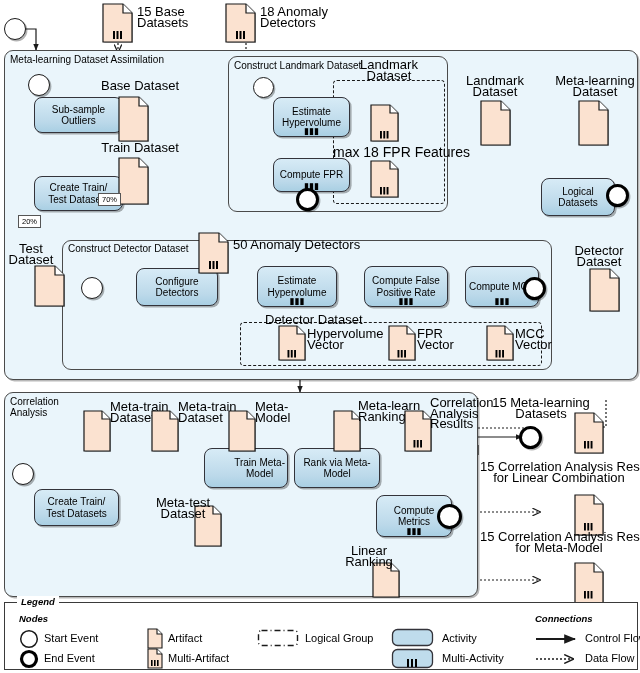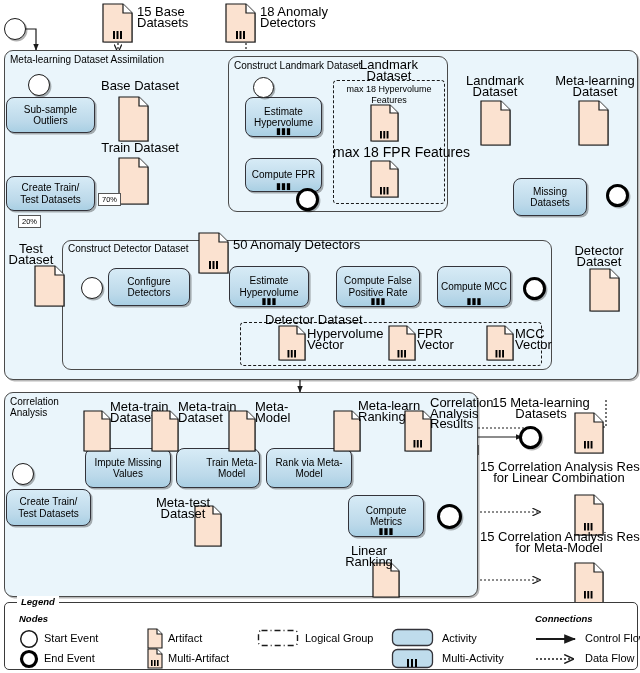--- a/index.html
+++ b/index.html
@@ -22,37 +22,37 @@
         border-radius:9px;box-shadow:1.5px 1.5px 0 rgba(0,0,0,.28);}
   .subgroup{position:absolute;background:#eaf5fb;border:1.3px solid #4a4a4a;
             border-radius:9px;}
   .dashgrp{position:absolute;border:1.6px dashed #1a1a1a;border-radius:4px;}
 
   
   .act{position:absolute;background:#bfdcec;border:1.4px solid #33333a;
        border-radius:8px;display:flex;align-items:center;justify-content:center;
        text-align:center;font-size:10px;line-height:11.5px;white-space:pre;
        box-shadow:1.6px 1.6px 0 rgba(0,0,0,.30);
-       background-image:linear-gradient(to bottom,#d7ebf6 0%,#bcd9ea 70%,#a9cfe3 100%);}
+       background-image:linear-gradient(to bottom,#d7ebf6 0%,#bcd9ea 70%,#a9cfe3 100%);margin-left:28px;}
   .act .bars{position:absolute;bottom:1px;left:50%;transform:translateX(-50%);
              letter-spacing:0px;font-size:9px;font-weight:bold;line-height:8px;}
   .act-txt{padding:0 2px;}
 
   
   .ev{position:absolute;border-radius:50%;background:#fff;box-sizing:border-box;
       box-shadow:1.4px 1.4px 0 rgba(0,0,0,.30);}
   .ev.start{border:1.6px solid #1c1c1c;}
   .ev.end{border:3.4px solid #000;}
 
   
   .doc{position:absolute;}
 
   
   .legend{position:absolute;left:4px;top:602px;width:632px;height:66px;
-          border:1.2px solid #3a3a3a;border-radius:5px;background:#fff;}
+          border:1.2px solid #3a3a3a;border-radius:0;background:#fff;}
   .legend-title{position:absolute;left:12px;top:-7px;background:#fff;padding:0 4px;
                 font-size:9.5px;font-style:italic;font-weight:bold;}
   .lg-head{position:absolute;font-size:9.5px;font-style:italic;font-weight:bold;}
   .lg-txt{position:absolute;font-size:11px;white-space:pre;}
 </style>
 </head>
 <body>
 
 <div id="root">
 
@@ -287,21 +287,21 @@
 Hypervolume</span>
   <span class="bars">▮▮▮</span>
 </div>
 
 <div class="act" style="left:245px;top:158px;width:75px;height:32px;">
   <span class="act-txt">Compute FPR</span>
   <span class="bars">▮▮▮</span>
 </div>
 
 <div class="act" style="left:513px;top:178px;width:72px;height:36px;">
-  <span class="act-txt">Missing
+  <span class="act-txt">Logical
 Datasets</span>
 </div>
 
 <div class="act" style="left:108px;top:268px;width:80px;height:36px;">
   <span class="act-txt">Configure
 Detectors</span>
 </div>
 
 <div class="act" style="left:229px;top:266px;width:78px;height:39px;">
   <span class="act-txt">Estimate
@@ -318,24 +318,20 @@
 <div class="act" style="left:437px;top:266px;width:72px;height:39px;">
   <span class="act-txt">Compute MCC</span>
   <span class="bars">▮▮▮</span>
 </div>
 
 <div class="act" style="left:6px;top:489px;width:83px;height:35px;">
   <span class="act-txt">Create Train/
 Test Datasets</span>
 </div>
 
-<div class="act" style="left:85px;top:448px;width:84px;height:38px;">
-  <span class="act-txt">Impute Missing
-Values</span>
-</div>
 
 <div class="act" style="left:176px;top:448px;width:82px;height:38px;justify-content:flex-end;">
   <span class="act-txt">Train Meta-
 Model</span>
 </div>
 
 <div class="act" style="left:266px;top:448px;width:84px;height:38px;">
   <span class="act-txt">Rank via Meta-
 Model</span>
 </div>
@@ -427,22 +423,20 @@
     <path d="M1,1 H20 L28,9 V37 H1 Z" fill="#fbe2d0" stroke="#1a1a1a" stroke-width="1.2"></path>
     <path d="M20,1 V9 H28" fill="#fff" stroke="#1a1a1a" stroke-width="1.2"></path>
         </g>
     <g fill="#000">
           <rect x="10" y="27" width="1.9" height="7.5"></rect>
           <rect x="13.3" y="27" width="1.9" height="7.5"></rect>
           <rect x="16.6" y="27" width="1.9" height="7.5"></rect>
         </g>
   </svg>
 </div>
-<div class="lbl" style="left:335px;top:84px;width:108px;font-size:9px;">max 18 Hypervolume
-Features</div>
 
 <div class="doc" style="left:370px;top:160px;">
   <svg width="29" height="38" viewBox="0 0 29 38">
         <g filter="url(#sh)">
     <path d="M1,1 H20 L28,9 V37 H1 Z" fill="#fbe2d0" stroke="#1a1a1a" stroke-width="1.2"></path>
     <path d="M20,1 V9 H28" fill="#fff" stroke="#1a1a1a" stroke-width="1.2"></path>
         </g>
     <g fill="#000">
           <rect x="10" y="27" width="1.9" height="7.5"></rect>
           <rect x="13.3" y="27" width="1.9" height="7.5"></rect>

